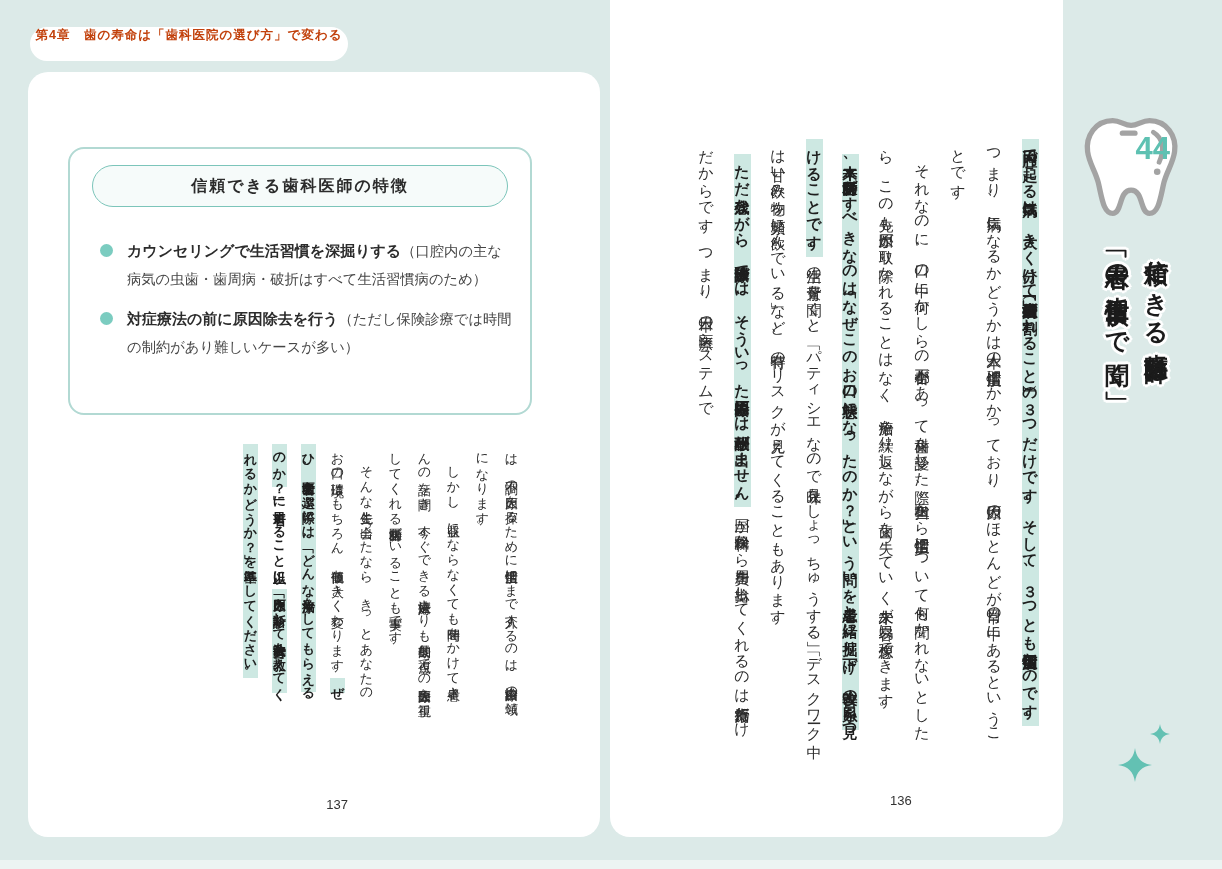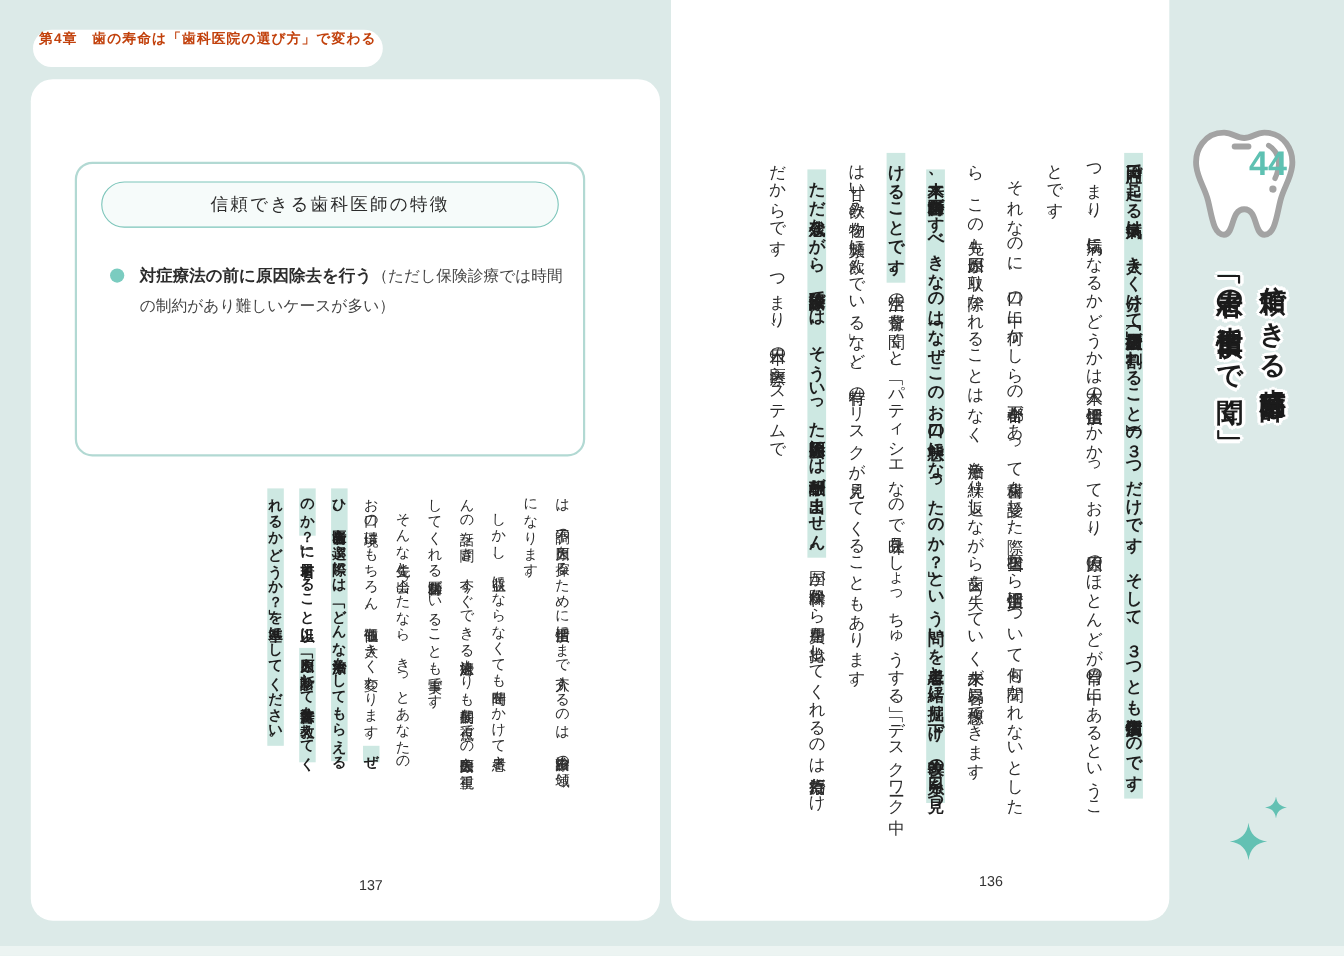--- a/index.html
+++ b/index.html
@@ -23,21 +23,21 @@
 
   
   .fbox{
     position:absolute;left:40px;top:75px;width:460px;height:264px;
     border:2px solid #b2d9d3;border-radius:16px;background:#fff;
   }
   .fbox-title{
     position:absolute;left:22px;right:22px;top:16px;height:40px;
     background:#f6fbfa;border:1.5px solid #7cc5ba;border-radius:21px;
     display:flex;align-items:center;justify-content:center;
-    font-size:16px;font-weight:normal;color:#2b2b2b;letter-spacing:2px;
+    font-size:16px;font-weight:bold;color:#2b2b2b;letter-spacing:2px;
   }
   .fbox-items{position:absolute;left:30px;right:16px;top:88px;}
   .fitem{position:relative;padding-left:27px;margin-bottom:13px;font-size:15px;line-height:1.84;}
   .fdot{position:absolute;left:0;top:7px;width:13px;height:13px;border-radius:50%;background:#7bccc0;}
   .fbold{font-weight:bold;color:#2c2c2c;}
   .fnote{font-weight:normal;color:#454545;font-size:14.3px;}
 
   
   .vtext{writing-mode:vertical-rl;text-orientation:mixed;}
   .vtext p{margin:0;padding:0;}
@@ -81,20 +81,21 @@
 <div class="header-pill">
   <span>第4章　歯の寿命は「歯科医院の選び方」で変わる</span>
 </div>
 
 <div class="page page-left">
   <div class="fbox">
     <div class="fbox-title">
       <span>信頼できる歯科医師の特徴</span>
     </div>
     <div class="fbox-items">
+        <div class="fitem"><span class="fdot"></span><span class="fbold">カウンセリングで生活習慣を深掘りする</span><span class="fnote">（口腔内の主な病気の虫歯・歯周病・破折はすべて生活習慣病のため）</span></div>
         <div class="fitem"><span class="fdot"></span><span class="fbold">対症療法の前に原因除去を行う</span><span class="fnote">（ただし保険診療では時間の制約があり難しいケースが多い）</span></div>
       </div>
   </div>
   <div class="left-body vtext">
       <p><span>は、不調の原因を探るために生活習慣にまで介入するのは、自由診療の領域になります。</span></p>
       <p class="indent"><span>しかし、収益にならなくても時間をかけて患者さんの話を聞き、今すぐできる対症療法よりも長期的な視点での原因除去を重視してくれる歯科医師がいることも事実です。</span></p>
       <p class="indent"><span>そんな先生と出会ったなら、きっとあなたのお口の環境はもちろん、価値観も大きく変わります。</span><span class="hl">ぜひ、歯医者を選ぶ際には、「どんな治療をしてもらえるのか？」</span><span class="b">に着目すること以上に、</span><span class="hl">「原因を診断して改善方法を教えてくれるかどうか？」を基準にしてください。</span></p>
     </div>
   <div class="folio folio-left">137</div>
 </div>

